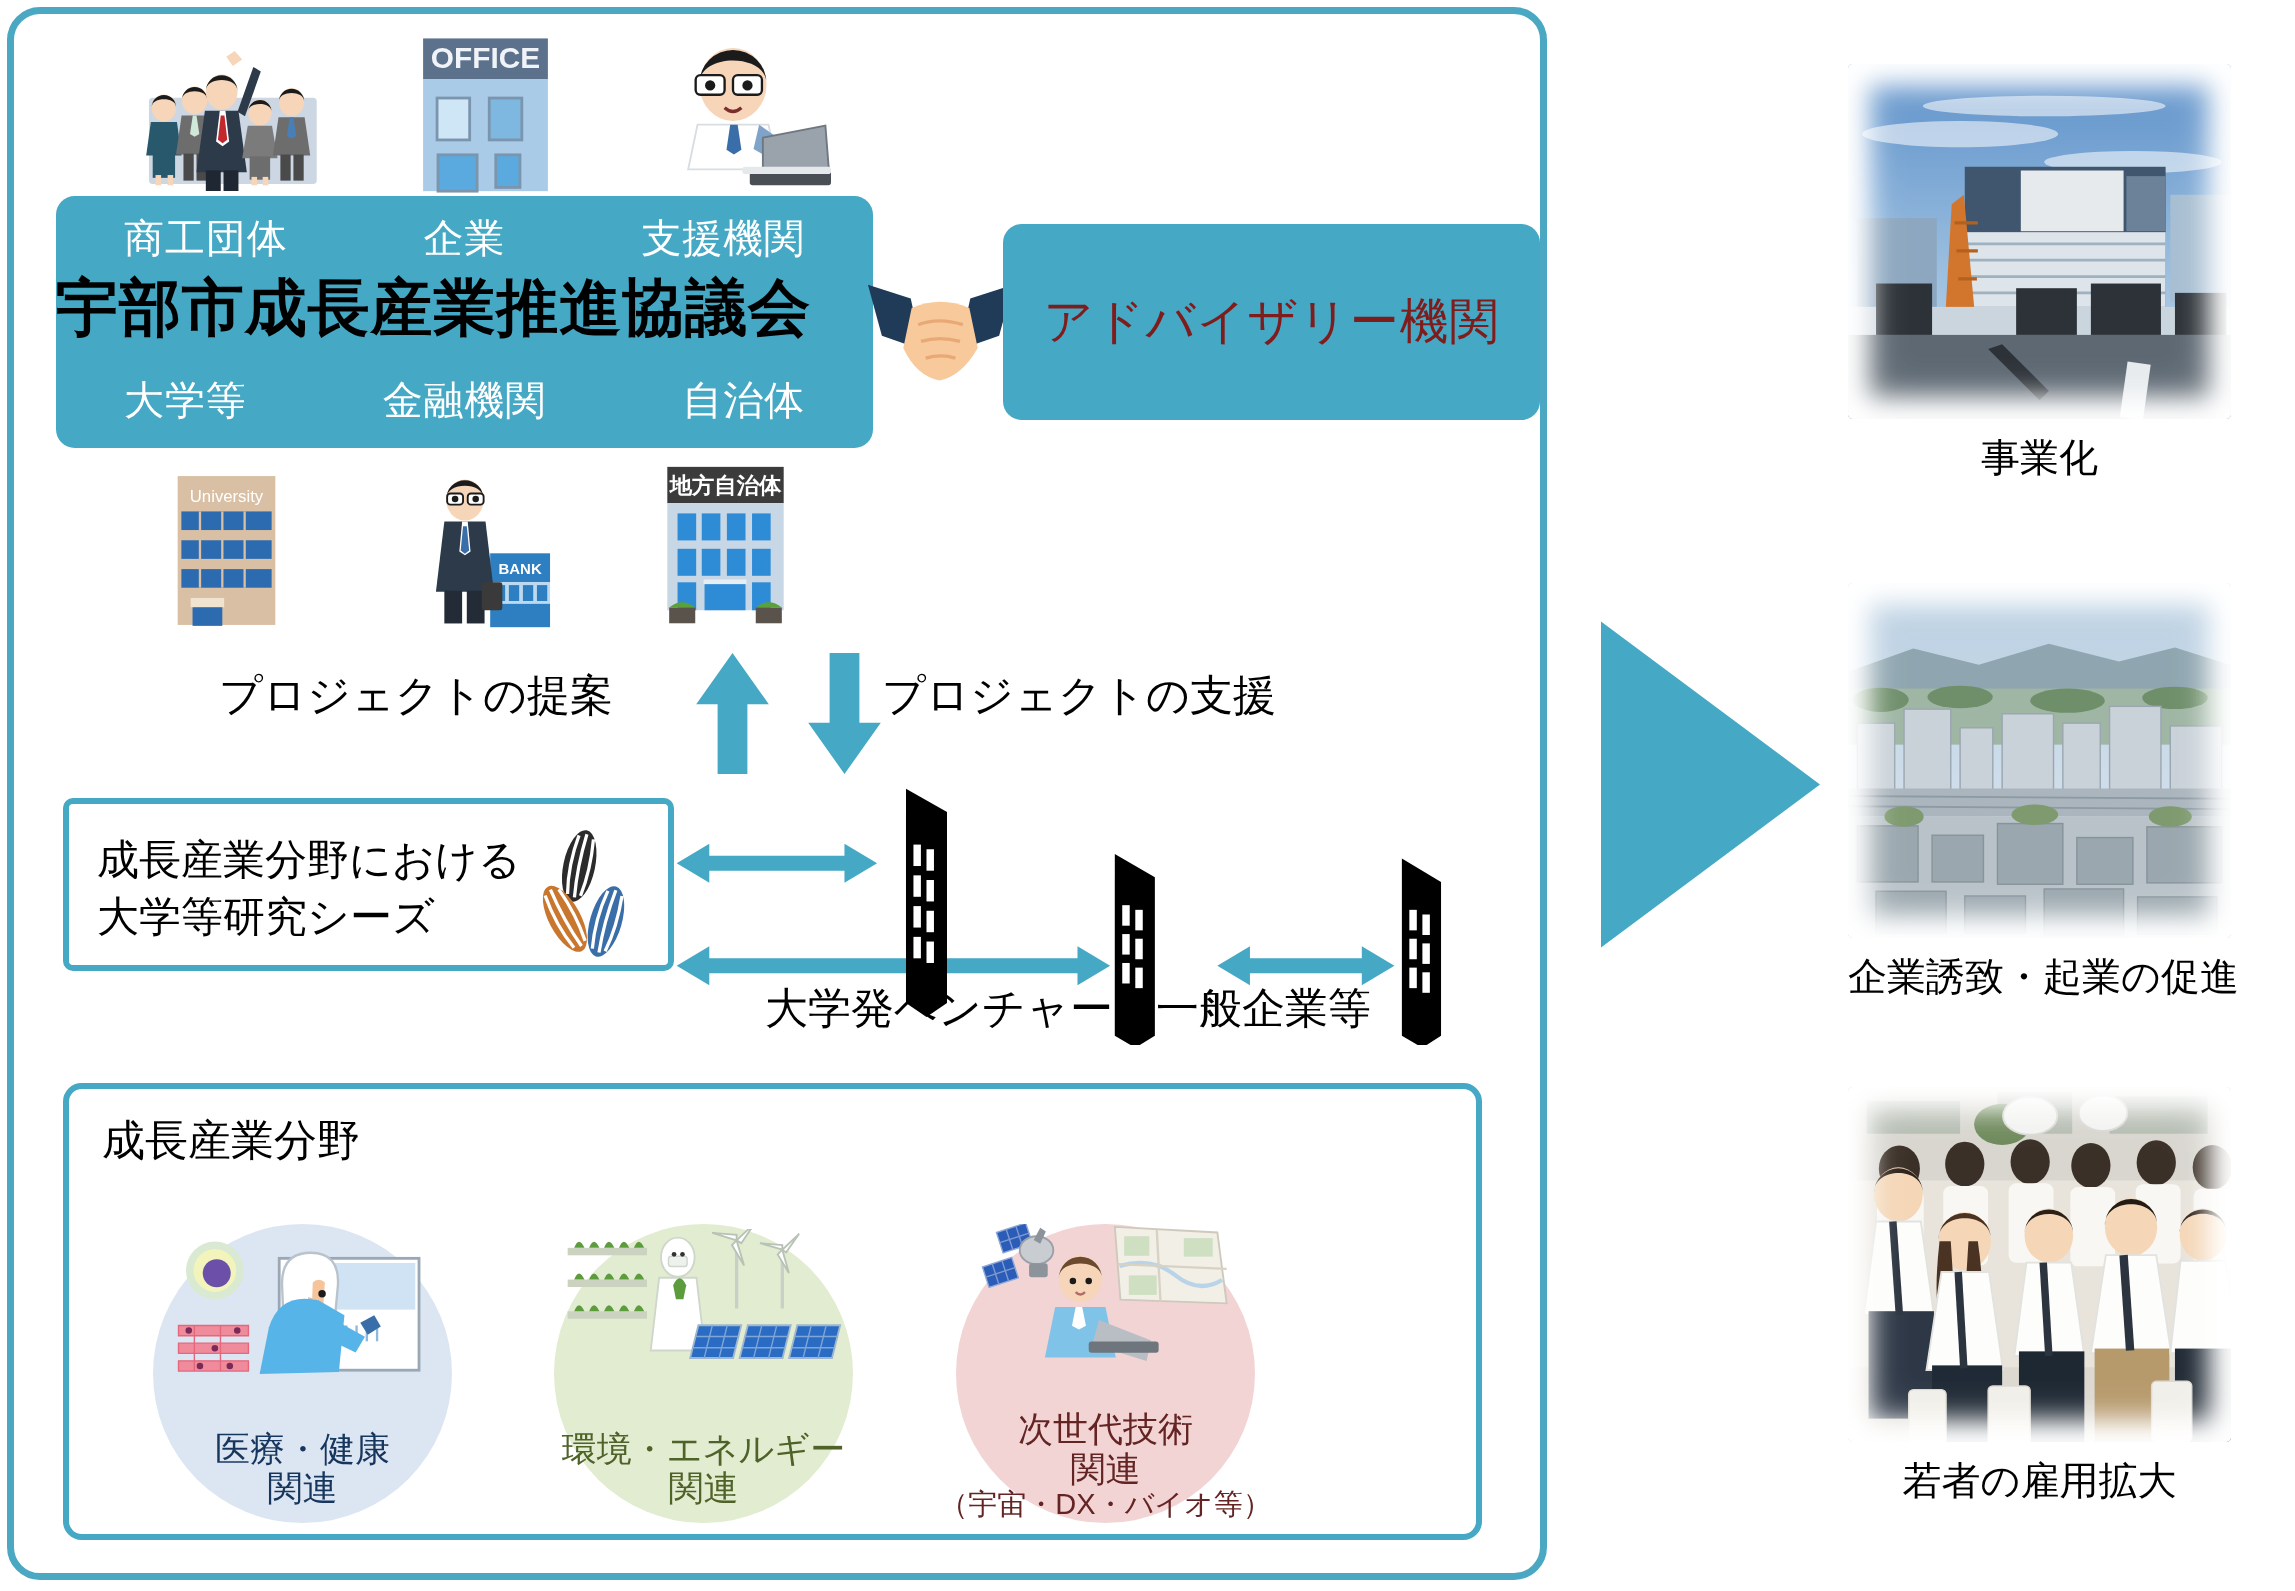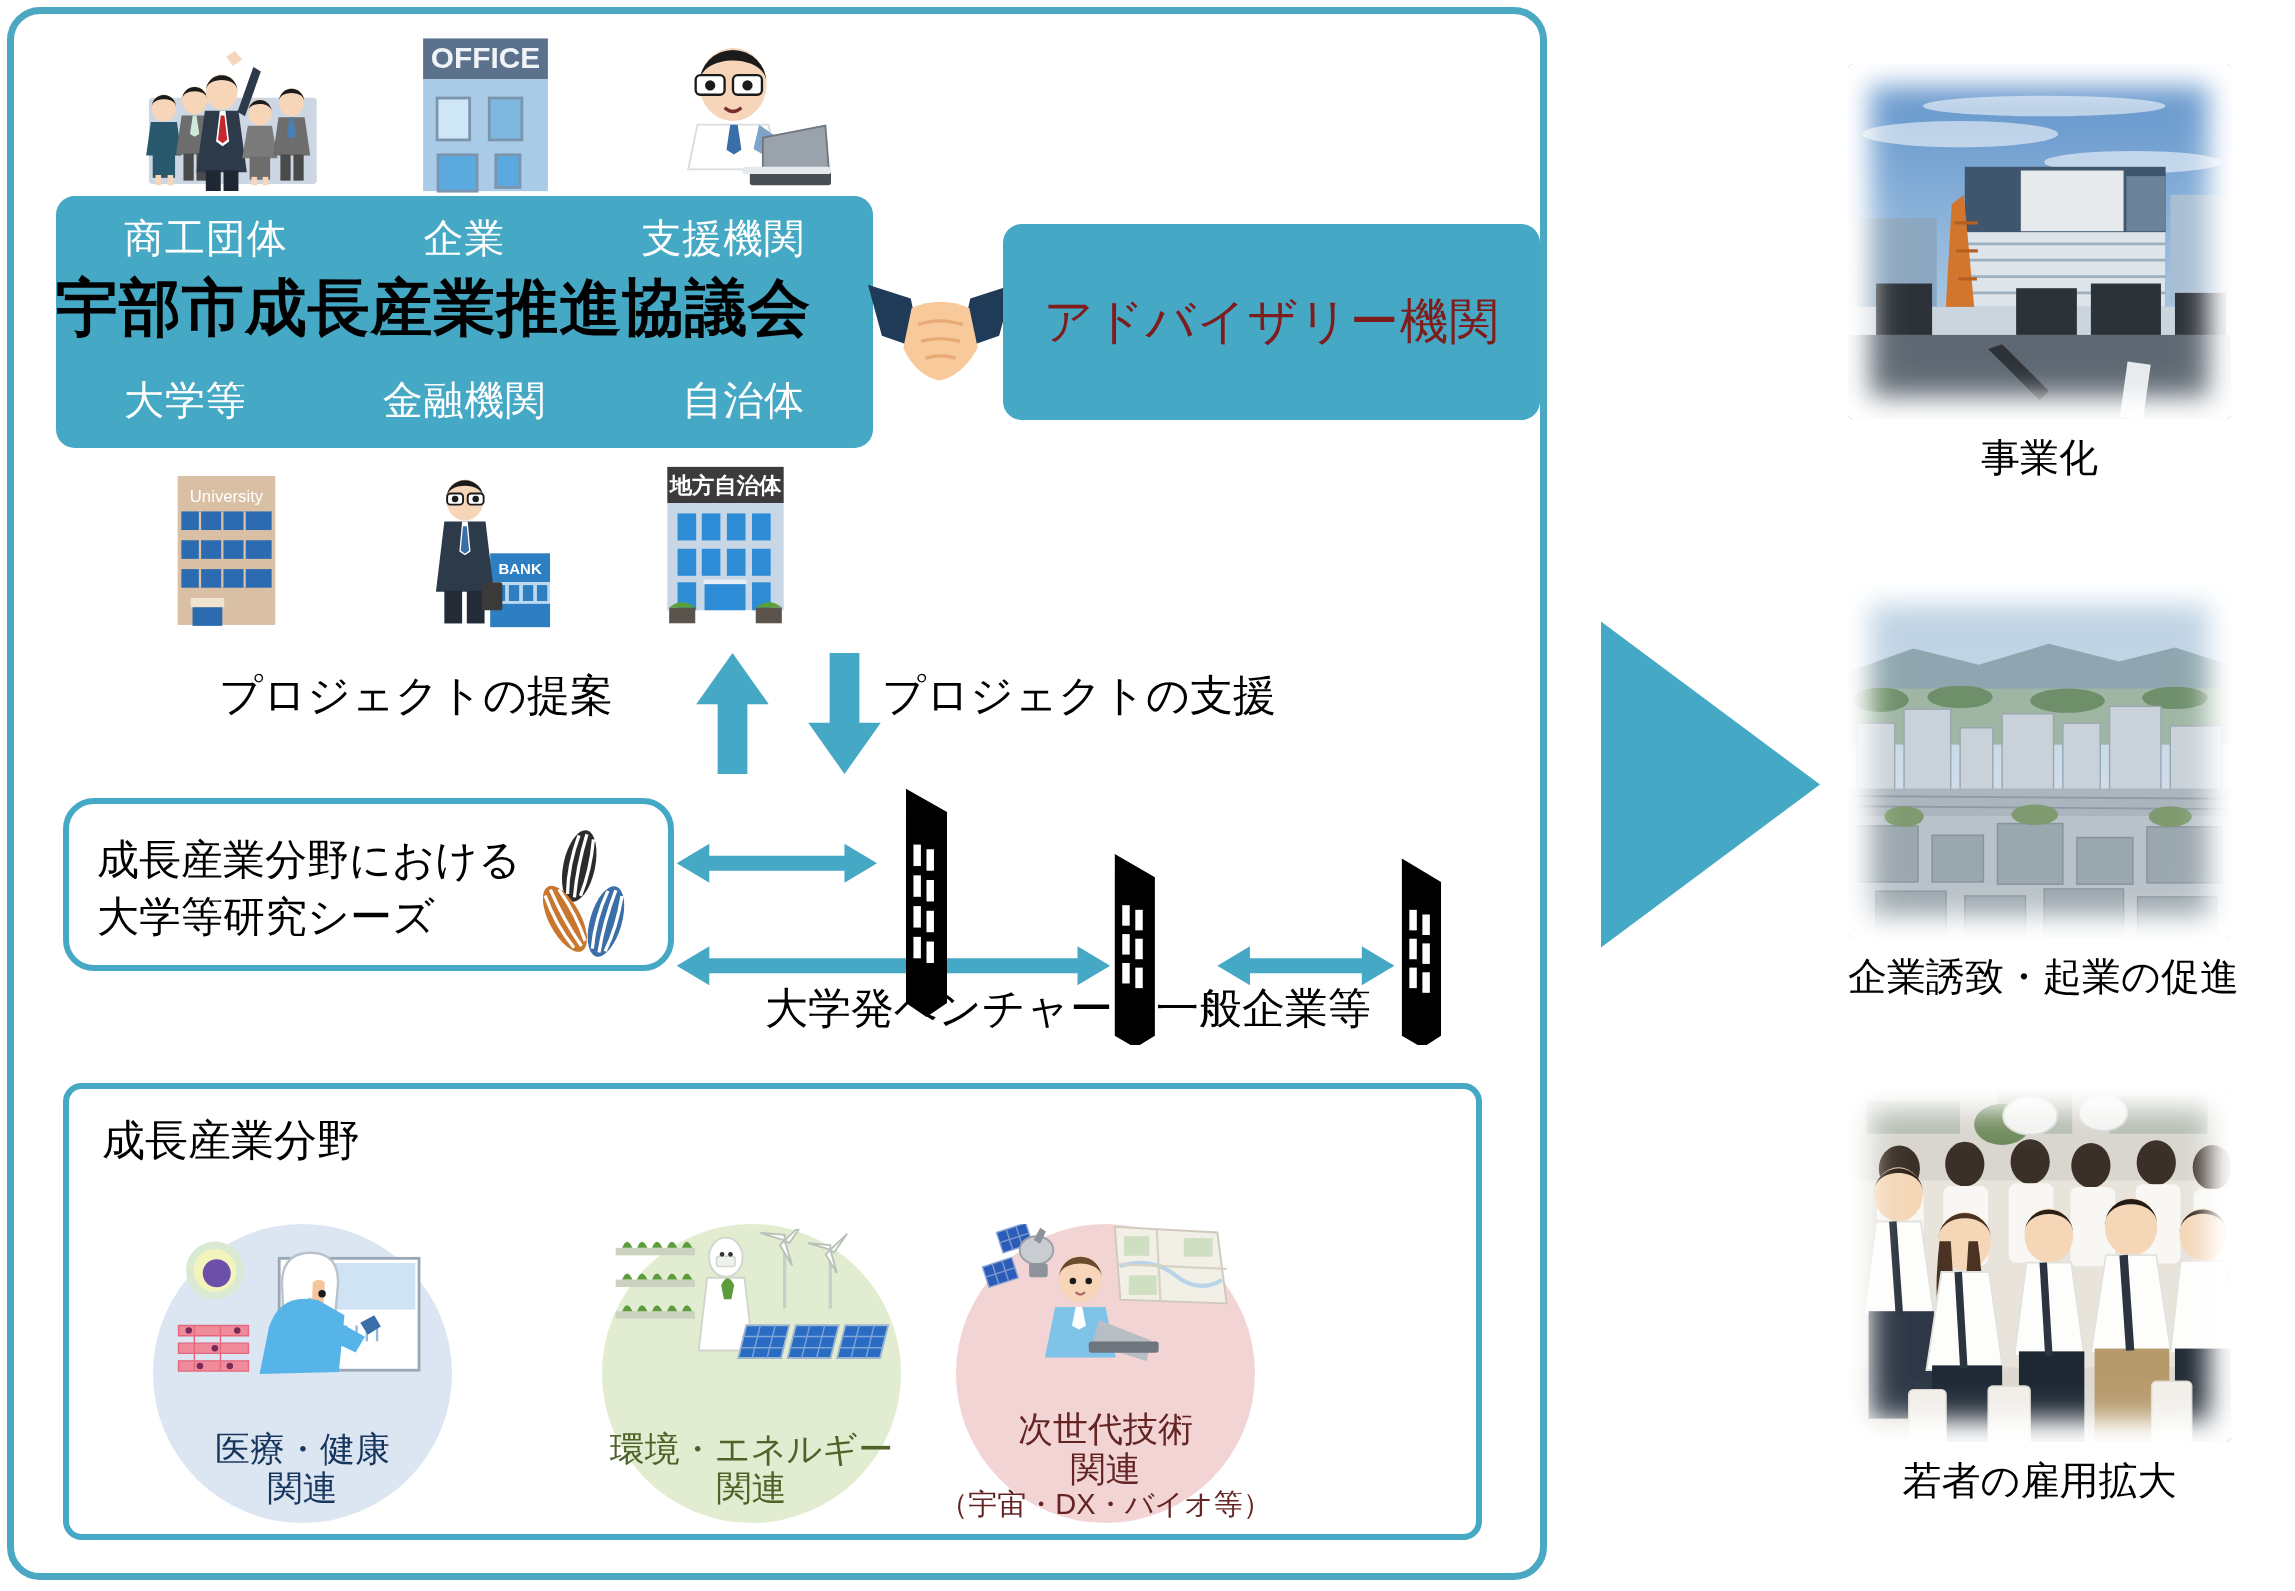--- a/index.html
+++ b/index.html
@@ -37,21 +37,21 @@
     display:flex;align-items:center;justify-content:center;
   }
   #advisory-label{color:#7f1d1d;font-size:49px;letter-spacing:0.9px;white-space:nowrap;}
 
   
   #handshake-icon{left:866px;top:280px;width:149px;height:107px;}
 
   
   #seeds-box{
     left:63px;top:798px;width:611px;height:173px;
-    border:6.5px solid #45a8c4;border-radius:31px;background:#fff;box-sizing:border-box;
+    border:6.5px solid #45a8c4;border-radius:10px;background:#fff;box-sizing:border-box;
   }
   #seeds-text{position:absolute;left:28px;top:28px;font-size:42px;line-height:1.35;color:#000;white-space:nowrap;}
   #seeds-icon{position:absolute;right:12px;top:16px;width:140px;height:140px;}
 
   
   #fields-box{
     left:63px;top:1083px;width:1419px;height:457px;
     border:6.5px solid #45a8c4;border-radius:18.7px;background:#fff;box-sizing:border-box;
   }
   #fields-title{position:absolute;left:33px;top:23px;font-size:43px;color:#000;}
@@ -402,21 +402,21 @@
         <path d="M302 104 a18 20 0 0126 0 l-4 60 -24 -4z" fill="#f6c49a"></path>
         <circle cx="322" cy="128" r="8" fill="#1b1b1b"></circle>
         <path d="M208 200q24 -76 106 -58 l56 32 -12 122 -170 4z" fill="#56b4e8"></path>
         <path d="M352 186 l62 34 -20 34 -58 -28z" fill="#56b4e8"></path>
         <path d="M404 190 l30 -16 14 24 -28 18z" fill="#3a6ea8"></path>
       </svg>
       <span class="fl">医療・健康</span>
       <span class="fl">関連</span>
     </div>
 
-    <div class="field-circle" style="left:485px;background:#e2ecd0;color:#4f6228;margin-left:48px;">
+    <div class="field-circle" style="left:485px;background:#e2ecd0;color:#4f6228;">
       <svg style="position:absolute;left:9.3px;top:4.7px;" width="280" height:="0" height="159" viewBox="0 0 600 340">
 
         <g>
           <rect x="10" y="40" width="170" height="16" fill="#cbd3c0"></rect>
           <rect x="10" y="108" width="170" height="16" fill="#cbd3c0"></rect>
           <rect x="10" y="176" width="170" height="16" fill="#cbd3c0"></rect>
           <g fill="#5d9c3d">
             <path d="M24 40q10-26 22 0z"></path>
               <path d="M56 40q10-26 22 0z"></path>
               <path d="M88 40q10-26 22 0z"></path>

